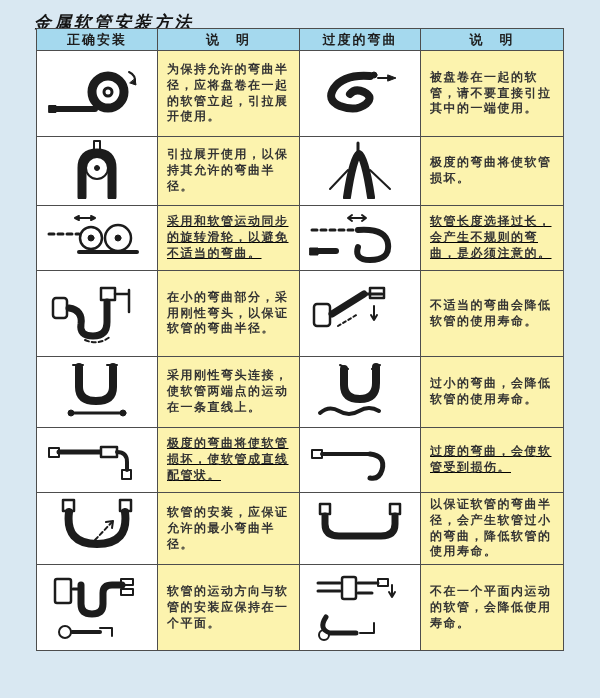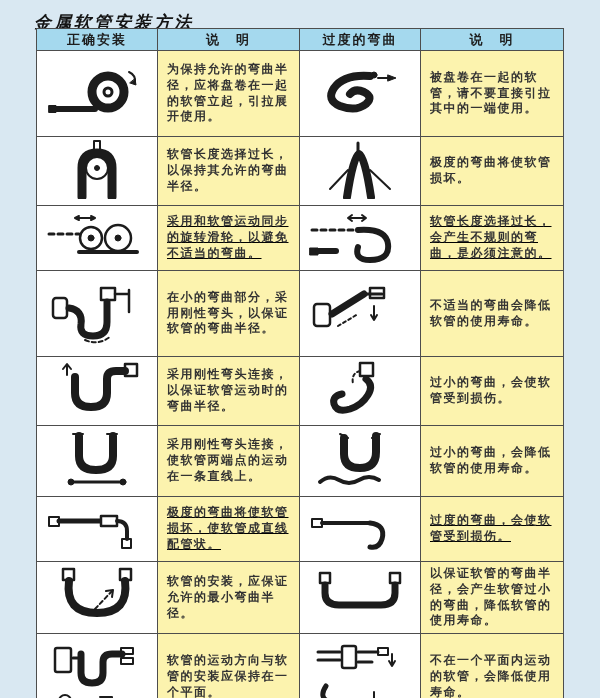--- a/index.html
+++ b/index.html
@@ -99,21 +99,21 @@
       <td class="img-cell">
         <span class="drawing">
           <svg width="104" height="60" viewBox="0 0 104 60">
             <rect x="49" y="2" width="6" height="11" stroke-width="2"></rect>
             <path d="M37 58 V29 q0 -15 15 -15 q15 0 15 15 V58" stroke-width="9"></path>
             <circle cx="52" cy="29" r="11" fill="#ffffff" stroke-width="2"></circle>
             <circle cx="52" cy="29" r="2.5" fill="#1c1c1c" stroke-width="1"></circle>
           </svg>
         </span>
       </td>
-      <td class="desc-cell">软管长度选择过长，以保持其允许的弯曲半径。</td>
+      <td class="desc-cell">引拉展开使用，以保持其允许的弯曲半径。</td>
       <td class="img-cell">
         <span class="drawing">
           <svg width="104" height="60" viewBox="0 0 104 60">
             <path d="M50 4 v10" stroke-width="3"></path>
             <path d="M39 58 Q45 18 51 15 Q57 18 63 58" stroke-width="8"></path>
             <path d="M22 50 L40 31 M82 50 L62 31" stroke-width="2"></path>
           </svg>
         </span>
       </td>
       <td class="desc-cell">极度的弯曲将使软管损坏。</td>
@@ -169,42 +169,20 @@
             <path d="M56 14 h18" stroke-width="3"></path>
             <rect x="62" y="8" width="14" height="10" stroke-width="2.5"></rect>
             <path d="M66 26 v14 M66 40 l-3 -5 M66 40 l3 -5" stroke-width="2"></path>
             <path d="M30 46 l20 -12" stroke-width="2" stroke-dasharray="3 3"></path>
           </svg>
         </span>
       </td>
       <td class="desc-cell">不适当的弯曲会降低软管的使用寿命。</td>
     </tr>
 
-    <tr class="h65">
-      <td class="img-cell">
-        <span class="drawing">
-          <svg width="104" height="60" viewBox="0 0 104 60">
-            <path d="M22 6 v10 M18 10 l4 -5 4 5" stroke-width="2"></path>
-            <path d="M30 18 V34 q0 14 16 14 q16 0 16 -14 V20 q0 -8 9 -8 h9" stroke-width="8"></path>
-            <rect x="80" y="5" width="12" height="12" stroke-width="2.5"></rect>
-          </svg>
-        </span>
-      </td>
-      <td class="desc-cell">采用刚性弯头连接，以保证软管运动时的弯曲半径。</td>
-      <td class="img-cell">
-        <span class="drawing">
-          <svg width="104" height="60" viewBox="0 0 104 60">
-            <rect x="52" y="4" width="13" height="13" stroke-width="2.5"></rect>
-            <path d="M52 12 q-9 2 -7 13" stroke-width="2" stroke-dasharray="3 3"></path>
-            <path d="M58 20 q8 6 2 16 q-6 10 -18 14 q-13 4 -16 -5 q-2 -8 8 -10" stroke-width="7"></path>
-          </svg>
-        </span>
-      </td>
-      <td class="desc-cell">过小的弯曲，会使软管受到损伤。</td>
-    </tr>
 
     <tr class="h68">
       <td class="img-cell">
         <span class="drawing">
           <svg width="104" height="62" viewBox="0 0 104 62">
             <path d="M28 6 h10 M62 6 h10" stroke-width="2"></path>
             <path d="M34 8 V28 q0 14 17 14 q17 0 17 -14 V8" stroke-width="8"></path>
             <circle cx="26" cy="54" r="3" fill="#1c1c1c" stroke-width="1"></circle>
             <circle cx="78" cy="54" r="3" fill="#1c1c1c" stroke-width="1"></circle>
             <path d="M29 54 H75" stroke-width="3"></path>

